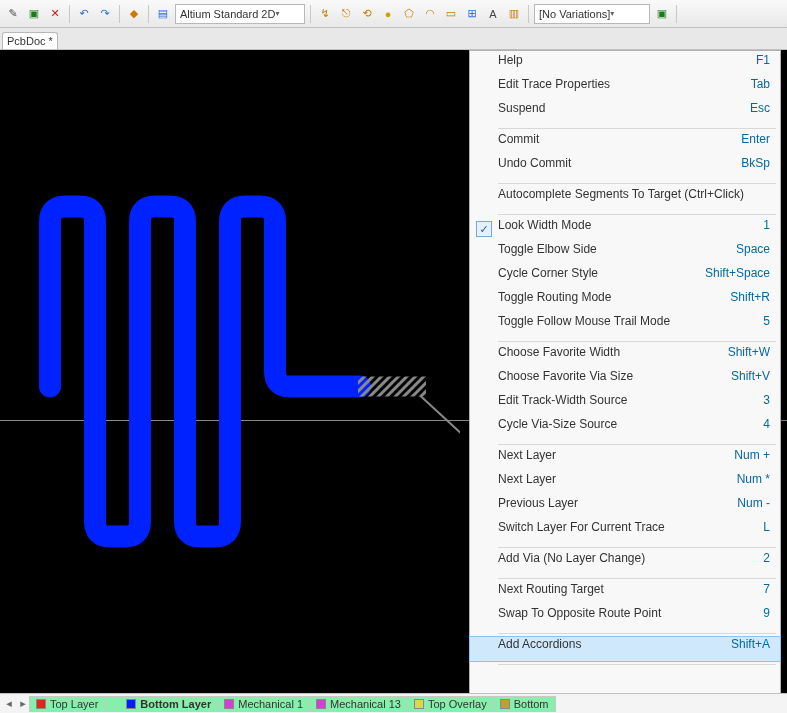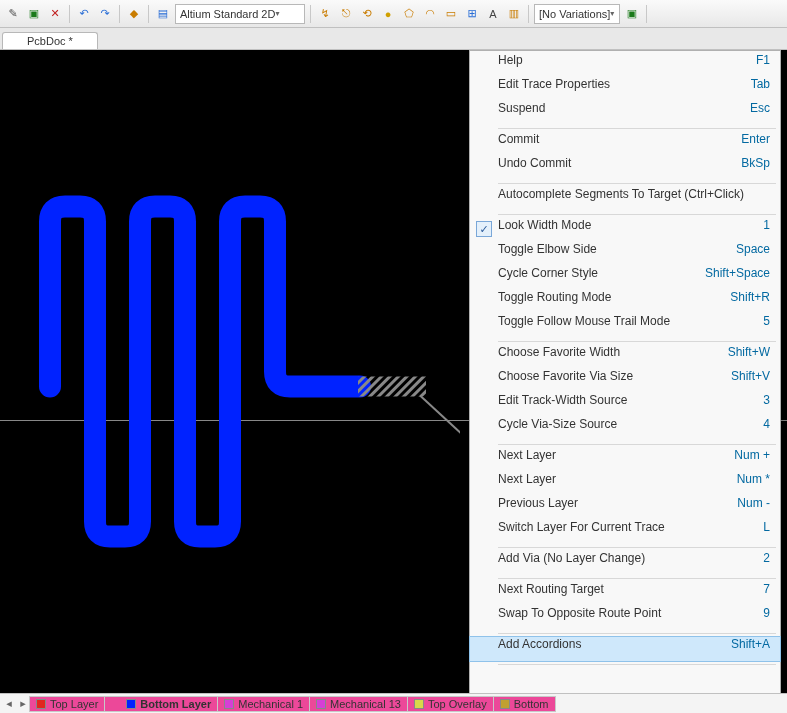--- a/index.html
+++ b/index.html
@@ -41,36 +41,36 @@
     display: inline-flex;
     align-items: center;
     padding: 0 4px;
     font-size: 11px;
   }
   .tb-dropdown .caret {
     font-size: 8px;
     color: #666;
   }
   .tb-dropdown.views { width: 130px; }
-  .tb-dropdown.var { width: 86px; }
+  .tb-dropdown.var { width: 116px; }
 
   
   .tabstrip {
     height: 22px;
     background: #e8e8e8;
     border-bottom: 1px solid #c0c0c0;
     display: flex;
     align-items: flex-end;
     padding-left: 2px;
   }
   .doc-tab {
     background: #fff;
     border: 1px solid #b8b8b8;
     border-bottom: none;
-    padding: 2px 24px;
+    padding: 2px 4px;
     font-size: 11px;
     border-radius: 3px 3px 0 0;
   }
 
   
   .canvas-wrap {
     position: relative;
     width: 100%;
     height: calc(713px - 28px - 22px - 20px);
     background: #000;
@@ -146,21 +146,21 @@
     gap: 0;
     overflow: hidden;
     white-space: nowrap;
   }
   .layerbar .nav { width: 14px; text-align:center; color:#666; }
   .layer-tab {
     display: flex; align-items: center;
     gap: 4px;
     padding: 1px 6px;
     border: 1px solid #c8c8c8;
-    background: #ec4899;
+    background: #86efac;
     margin-left: -1px;
   }
   .layer-tab .sw {
     width: 10px; height: 10px;
     border: 1px solid #888;
     flex: 0 0 auto;
   }
   .layer-tab.active { font-weight: bold; padding-left: 21px; }
 </style>
 </head>

